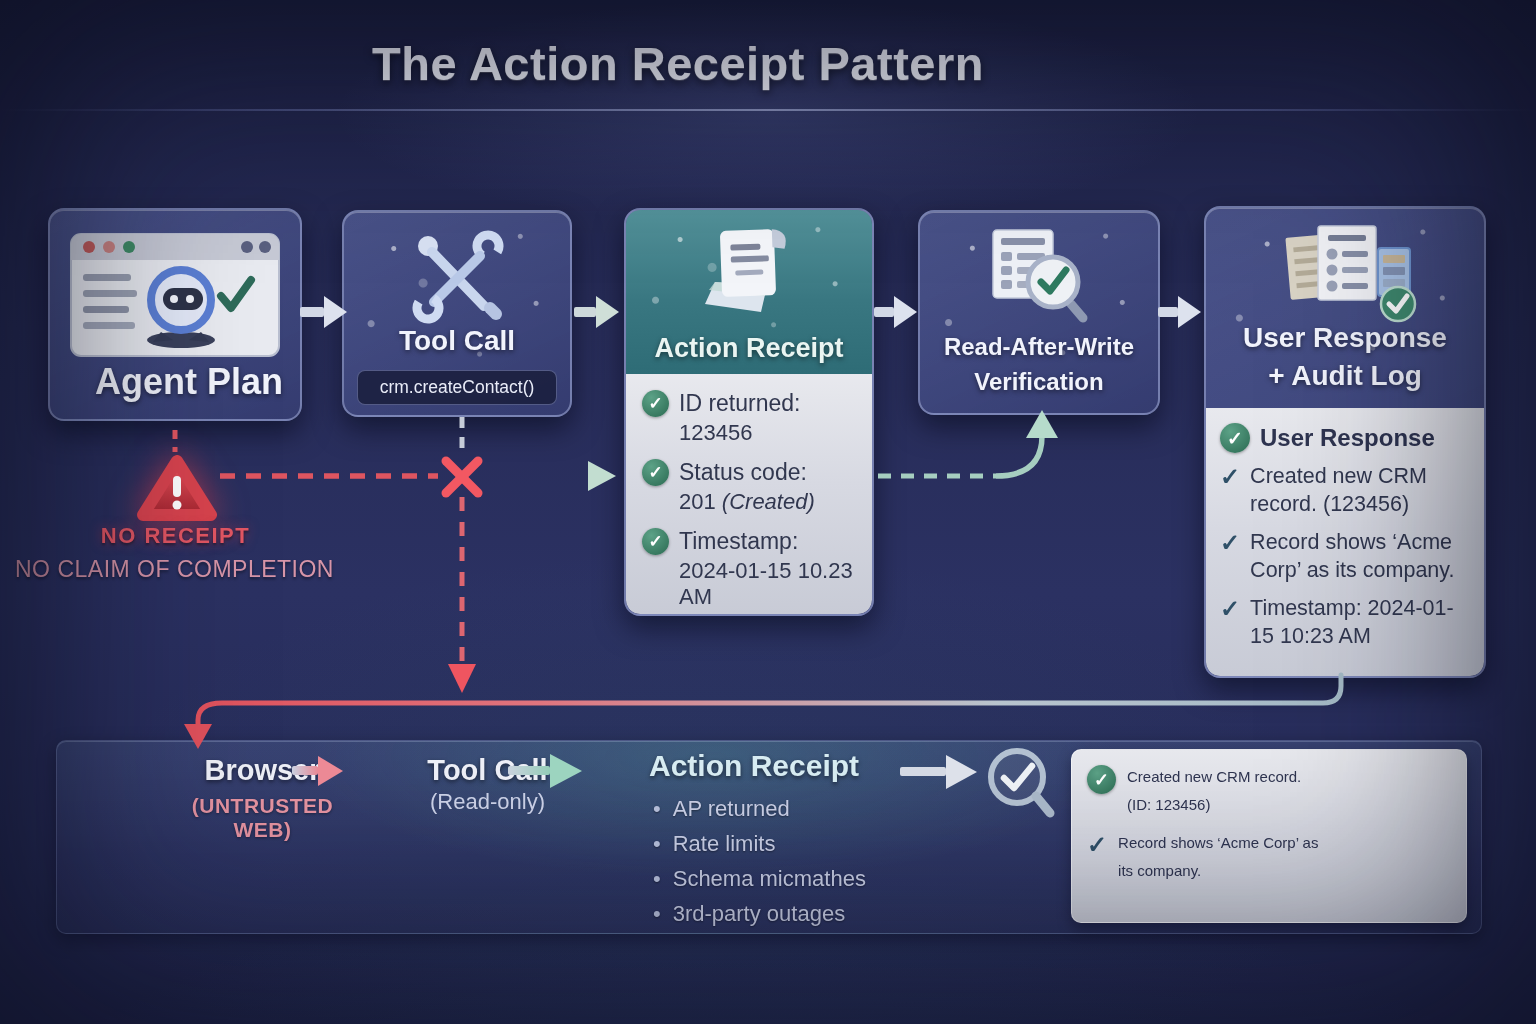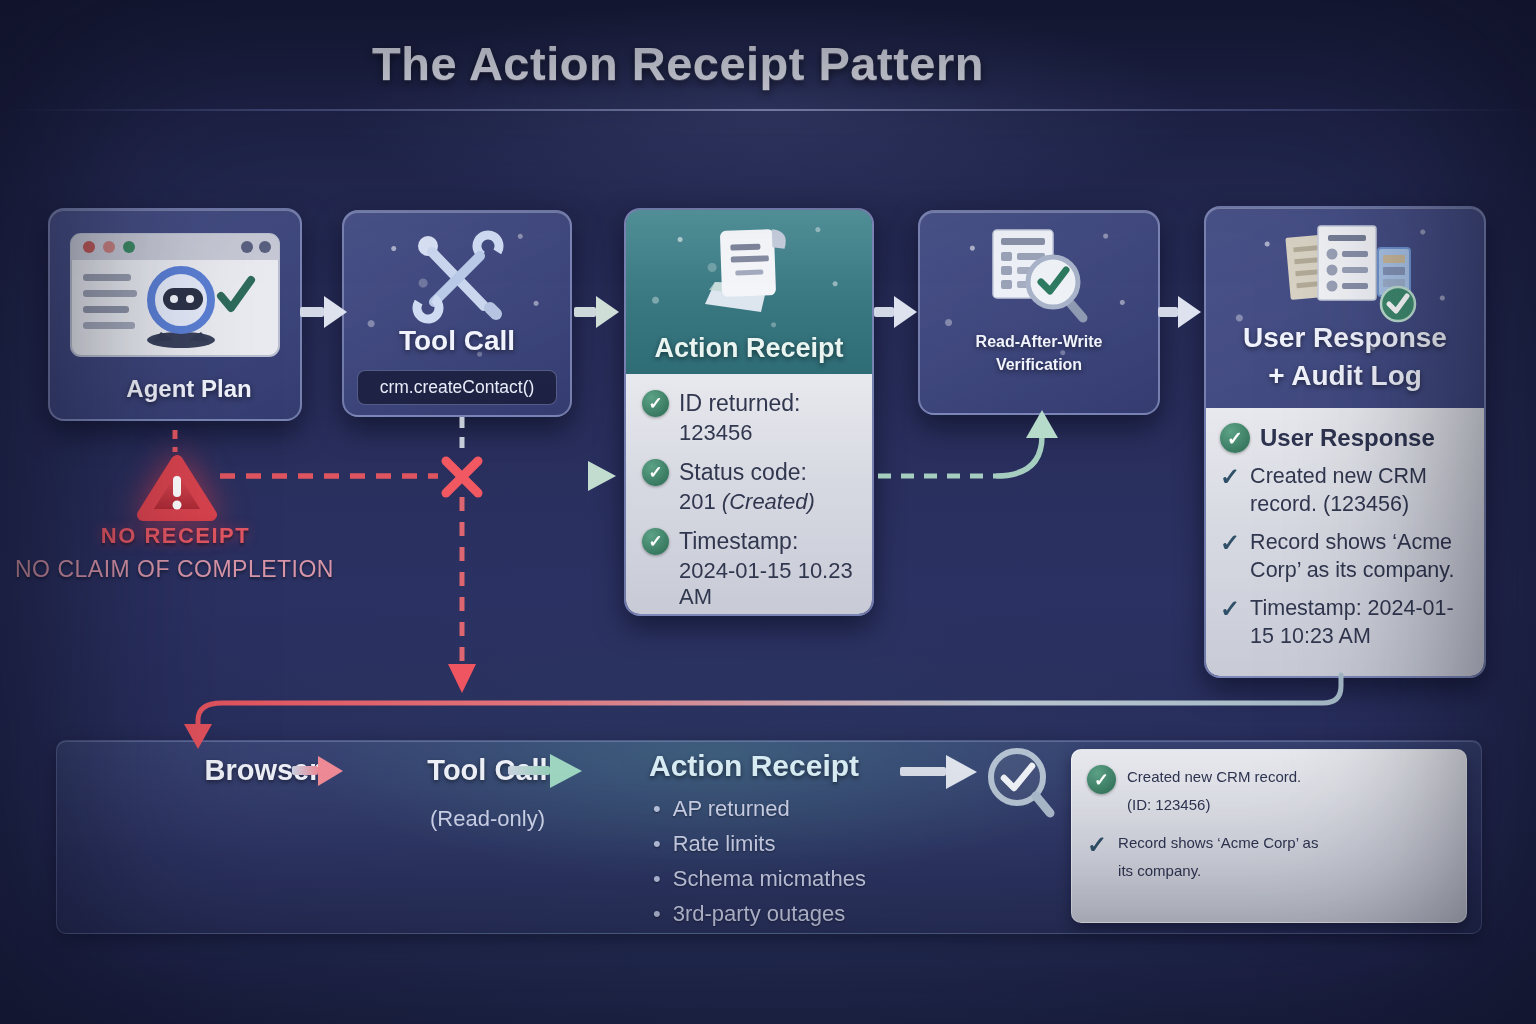--- a/index.html
+++ b/index.html
@@ -32,21 +32,21 @@
       radial-gradient(circle at 85% 45%, rgba(255,255,255,.45) 0 2px, transparent 3px),
       radial-gradient(circle at 60% 70%, rgba(255,255,255,.3) 0 2px, transparent 3px),
       radial-gradient(circle at 35% 35%, rgba(255,255,255,.25) 0 4px, transparent 5px); }
   .node-label { color:#f1f3fc; font-weight:bold; text-align:center;
     text-shadow:0 2px 5px rgba(0,0,0,.5); }
 
   .icon-wrap { position:absolute; left:0; right:0; display:flex; justify-content:center; }
 
   
   #agent-plan { left:48px; top:208px; width:250px; height:209px; }
-  #agent-plan .node-label { position:absolute; bottom:16px; left:0; right:0; font-size:24px;margin-left:28px; }
+  #agent-plan .node-label { position:absolute; bottom:16px; left:0; right:0; font-size:36px;margin-left:28px; }
   
   #tool-call { left:342px; top:210px; width:226px; height:203px; }
   #tool-call .node-label { position:absolute; top:113px; left:0; right:0; font-size:28px; }
   .code-chip { position:absolute; left:13px; right:13px; bottom:10px; height:33px;
     background:rgba(26,31,62,.88); border:1px solid rgba(150,162,215,.45); border-radius:8px;
     color:#e9ecf8; font-size:17.5px; display:flex; align-items:center; justify-content:center; }
   
   #action-receipt { left:624px; top:208px; width:246px; height:404px; padding:0; overflow:hidden; }
   .ar-header { position:absolute; left:0; right:0; top:0; height:164px; border-radius:14px 14px 0 0;
     background:linear-gradient(180deg,#53929a 0%, #397781 55%, #2e6c76 100%); }
@@ -59,21 +59,21 @@
   .ar-item-val { margin-left:37px; font-size:22px; margin-top:3px; }
   .note { font-style:italic; }
   .ccheck { flex:0 0 auto; width:27px; height:27px; border-radius:50%;
     background:radial-gradient(circle at 35% 28%, #5ca287, #37785f 75%);
     color:#fff; font-weight:bold; font-size:17px; display:inline-flex; align-items:center; justify-content:center;
     box-shadow:0 1px 3px rgba(0,0,0,.35); }
   .pcheck { flex:0 0 auto; color:#2f5068; font-weight:bold; font-size:24px; line-height:1; margin-top:2px; }
 
   
   #verification { left:918px; top:210px; width:238px; height:201px; }
-  #verification .node-label { position:absolute; top:118px; left:0; right:0; font-size:16px; font-weight:600; line-height:1.45; }
+  #verification .node-label { position:absolute; top:118px; left:0; right:0; font-size:24px; font-weight:600; line-height:1.45; }
   
   #user-response { left:1204px; top:206px; width:278px; height:468px; overflow:hidden; }
   .ur-top { position:absolute; left:0; right:0; top:0; height:200px; }
   .ur-top .node-label { position:absolute; bottom:12px; left:0; right:0; font-size:28px; line-height:1.38; }
   .ur-body { position:absolute; left:0; right:0; top:200px; bottom:0; border-radius:0 0 14px 14px;
     padding:15px 12px 6px 14px; }
   .ur-head { display:flex; align-items:center; gap:10px; font-size:24px; font-weight:bold; color:#2e3450; margin-bottom:10px; }
   .ur-item { display:flex; gap:10px; font-size:21.5px; line-height:1.28; margin-bottom:11px; color:#31374f; }
 
   
@@ -93,21 +93,21 @@
       radial-gradient(560px 170px at 46% 8%, rgba(80,165,155,.26), transparent 72%),
       linear-gradient(180deg, rgba(96,116,168,.30), rgba(58,66,118,.38) 60%, rgba(50,57,104,.40));
     border:1px solid rgba(150,165,215,.32);
     box-shadow:inset 0 1px 0 rgba(200,215,245,.25), 0 6px 18px rgba(2,4,14,.35); }
   .bp-stage { position:absolute; text-align:center; }
   #bp-browser { left:108px; top:13px; width:195px; }
   #bp-toolcall { left:348px; top:13px; width:165px; }
   .bp-label { font-size:29px; font-weight:bold; color:#eef0f8; text-shadow:0 2px 4px rgba(0,0,0,.5); }
   .bp-sub-red { margin-top:7px; font-size:21px; font-weight:bold; color:#e694a2; letter-spacing:.5px;
     text-shadow:0 1px 3px rgba(0,0,0,.4); }
-  .bp-sub { margin-top:19px; font-size:22px; color:#ccd2e8; }
+  .bp-sub { margin-top:2px; font-size:22px; color:#ccd2e8; }
   #bp-ar { position:absolute; left:592px; top:8px; }
   #bp-ar .bp-label { text-align:left; font-size:30px; color:#d8edf3; }
   .bp-bullets { list-style:none; margin:8px 0 0 4px; padding:0; }
   .bp-bullets li { display:flex; align-items:baseline; gap:12px; font-size:22px; color:#c9cfe6;
     line-height:35px; text-shadow:0 1px 2px rgba(0,0,0,.4); }
   .bullet-dot { color:#b7c0dc; font-size:22px; }
   #bp-magnifier { position:absolute; left:928px; top:4px; }
   
   #result-box { position:absolute; left:1014px; top:8px; width:396px; height:174px; border-radius:10px;
     border:1px solid rgba(255,255,255,.5); box-shadow:0 6px 14px rgba(2,4,14,.35);
@@ -304,20 +304,21 @@
       <rect x="39" y="24" width="8" height="21" rx="4" fill="#ffffff"></rect>
       <circle cx="43" cy="53" r="4.5" fill="#ffffff"></circle>
     </svg>
   </div>
   <div class="warn-line1">NO RECEIPT</div>
   <div class="warn-line2">NO CLAIM OF COMPLETION</div>
 
   <div id="bottom-panel">
     <div class="bp-stage" id="bp-browser">
       <div class="bp-label">Browser</div>
+      <div class="bp-sub-red">(UNTRUSTED WEB)</div>
     </div>
     <div class="bp-stage" id="bp-toolcall">
       <div class="bp-label">Tool Call</div>
       <div class="bp-sub">(Read-only)</div>
     </div>
     <div id="bp-ar">
       <div class="bp-label">Action Receipt</div>
       <ul class="bp-bullets">
         <li>
             <span class="bullet-dot">•</span>

